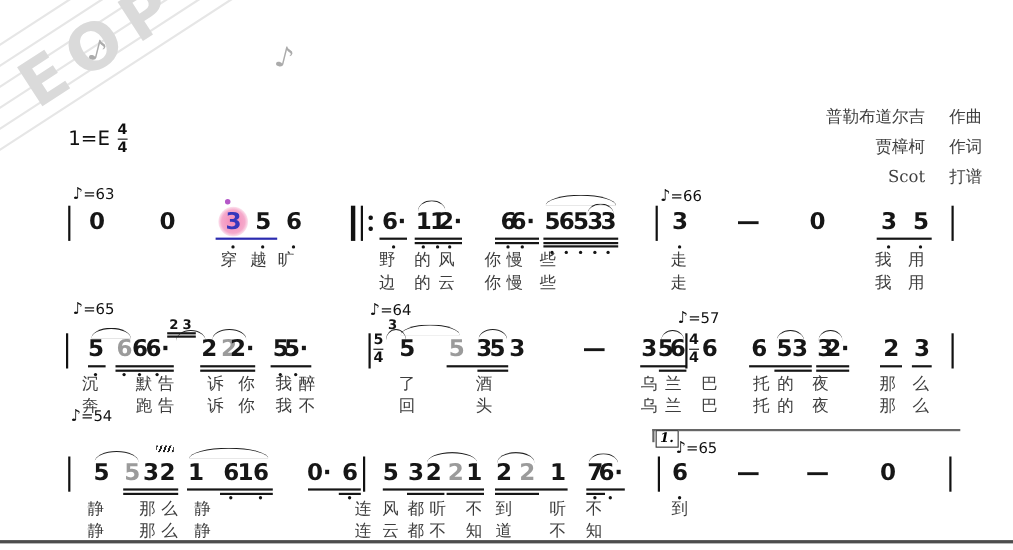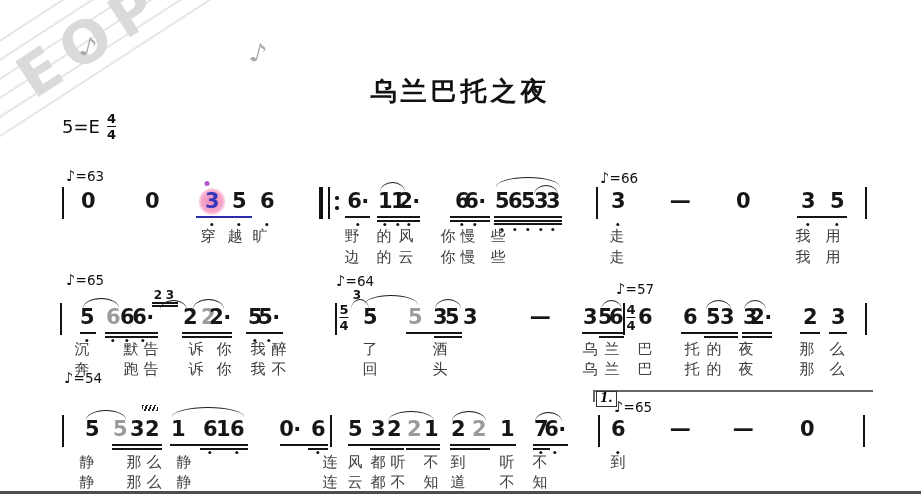--- a/index.html
+++ b/index.html
@@ -72,30 +72,40 @@
     <div class="stline" style="top:22px"></div>
     <div class="stline" style="top:38px"></div>
     <div class="stline" style="top:54px"></div>
     <div class="stline" style="top:70px"></div>
     <div class="stline" style="top:86px"></div>
     <div class="wmtext">EOP</div>
   </div>
   <div class="wmnote" style="left:80px;top:32px">♪</div>
   <div class="wmnote" style="left:250px;top:38px">♪</div>
 
-  <div class="title">乌兰巴托之夜</div>
 
   <div class="keysig">
-    <span>5=E</span>
+    <span>1=E</span>
     <span class="frac">
       <span class="ft">4</span>
       <span class="fb">4</span>
     </span>
   </div>
 
+  <div class="credits">
+    <div class="credit-row">
+      <span>普勒布道尔吉</span><span class="role">作曲</span>
+    </div>
+    <div class="credit-row">
+      <span>贾樟柯</span><span class="role">作词</span>
+    </div>
+    <div class="credit-row">
+      <span>Scot</span><span class="role">打谱</span>
+    </div>
+  </div>
 
   <div id="score">
       <div class="beam" style="left: 196px; top: 216px; width: 56px; background: rgb(43, 43, 176);"></div>
       <div class="beam" style="left: 345px; top: 216px; width: 25px;"></div>
       <div class="beam" style="left: 377px; top: 216px; width: 43px;"></div>
       <div class="beam" style="left: 377px; top: 220px; width: 43px;"></div>
       <div class="beam" style="left: 450px; top: 216px; width: 40px;"></div>
       <div class="beam" style="left: 450px; top: 220px; width: 40px;"></div>
       <div class="beam" style="left: 494px; top: 216px; width: 68px;"></div>
       <div class="beam" style="left: 494px; top: 220px; width: 68px;"></div>

